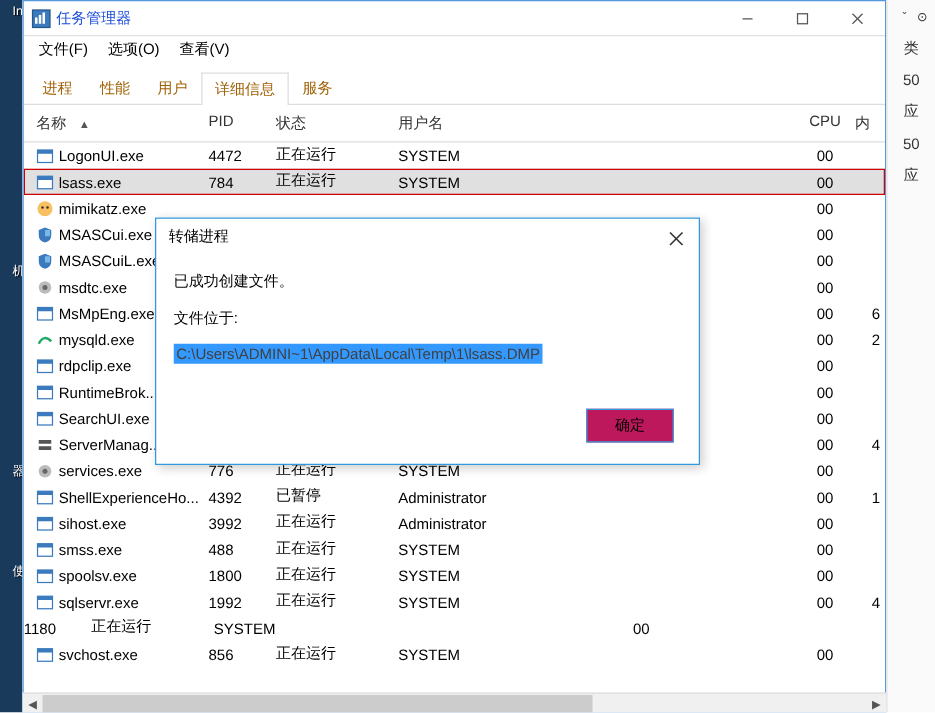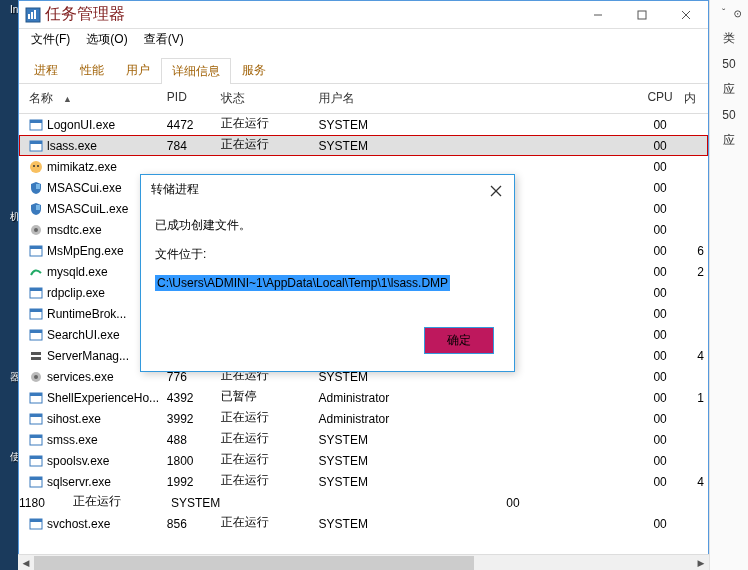--- a/index.html
+++ b/index.html
@@ -4,21 +4,21 @@
 <style>
 * { box-sizing: border-box; margin: 0; padding: 0; font-family: "Microsoft YaHei", "Segoe UI", sans-serif; }
 body { width: 748px; height: 570px; background: #fff; position: relative; overflow: hidden; font-size: 12px; }
 
 .desktop-bg { position: absolute; left: 0; top: 0; width: 18px; height: 570px; background: #1a3a5c; }
 .desktop-icon-text { position: absolute; left: 10px; font-size: 10px; color: #fff; text-shadow: 1px 1px 1px #000; }
 
 .taskmgr { position: absolute; left: 18px; top: 0; width: 691px; height: 570px; background: #fff; border: 1px solid #5599dd; }
 .titlebar { height: 28px; border-bottom: 1px solid #e0e0e0; display: flex; align-items: center; padding-left: 6px; }
 .titlebar-icon { width: 16px; height: 16px; margin-right: 4px; }
-.titlebar-text { flex: 1; font-size: 16px; color: #7f1d1d; }
+.titlebar-text { flex: 1; font-size: 12px; color: #1d4ed8; }
 .win-btn { width: 44px; height: 28px; display: flex; align-items: center; justify-content: center; color: #888; }
 .win-btn.close { width: 44px; }
 
 .menubar { height: 24px; display: flex; align-items: flex-start; padding-left: 4px; font-size: 12px; }
 .menu-item { padding: 2px 8px; }
 
 .tabs { display: flex; border-bottom: 1px solid #ddd; padding-left: 4px; padding-top: 4px; }
 .tab { padding: 4px 10px; font-size: 12px; border: 1px solid transparent; border-bottom: none; color: #a16207; }
 .tab.active { border-color: #ddd; background: #fff; position: relative; top: 1px; }
 
@@ -35,26 +35,26 @@
 .row { display: flex; font-size: 12px; padding: 3px 0; align-items: flex-end; height: 21px; }
 .row.highlighted { background: #e0e0e0; outline: 1px solid #c00; outline-offset: -1px; }
 .proc-icon { width: 14px; height: 14px; margin-left: 10px; margin-right: 4px; display: inline-flex; align-items: center; justify-content: center; flex-shrink: 0; }
 .row .name { width: 148px; overflow: hidden; white-space: nowrap; text-overflow: ellipsis; display: flex; align-items: center; }
 .row .pid { width: 54px; }
 .row .status { width: 98px; }
 .row .user { width: 318px; }
 .row .cpu { width: 48px; text-align: center; }
 .row .other { width: 24px; text-align: right; padding-right: 4px; }
 
-.dialog { position: absolute; left: 140px; top: 174px; width: 375px; height: 198px; background: #fff; border: 1px solid #3399dd; box-shadow: 2px 2px 8px rgba(0,0,0,0.2); z-index: 10; }
+.dialog { position: absolute; left: 124px; top: 174px; width: 436px; height: 198px; background: #fff; border: 1px solid #3399dd; box-shadow: 2px 2px 8px rgba(0,0,0,0.2); z-index: 10; }
 .dlg-title { height: 28px; display: flex; align-items: center; padding-left: 10px; font-size: 12px; }
 .dlg-close { width: 28px; height: 24px; display: flex; align-items: center; justify-content: center; font-size: 14px; position: absolute; right: 4px; top: 4px; }
 .dlg-body { padding: 14px 14px; font-size: 12px; }
 .dlg-line { margin-bottom: 12px; }
-.dlg-path { background: #3399ff; color: #000000; padding: 1px 2px; display: inline-block; }
+.dlg-path { background: #3399ff; color: #404040; padding: 1px 2px; display: inline-block; }
 .dlg-btn-row { display: flex; justify-content: flex-end; padding: 10px 20px 14px; }
 .dlg-btn { border: 1px solid #3399dd; background: #be185d; padding: 4px 22px; font-size: 12px; }
 
 .right-strip { position: absolute; right: 0; top: 0; width: 39px; height: 570px; background: #fafafa; border-left: 1px solid #e0e0e0; }
 .right-chev { position: absolute; right: 6px; top: 8px; font-size: 10px; color: #333; }
 .right-text { font-size: 12px; color: #333; text-align: center; margin-top: 30px; }
 .right-text div { margin: 10px 0; }
 
 .scrollbar-h { position: absolute; bottom: 0; left: 18px; width: 691px; height: 16px; background: #f0f0f0; border-top: 1px solid #ddd; display: flex; align-items: center; }
 .sb-arrow { width: 16px; height: 16px; display: flex; align-items: center; justify-content: center; font-size: 9px; color: #555; }

